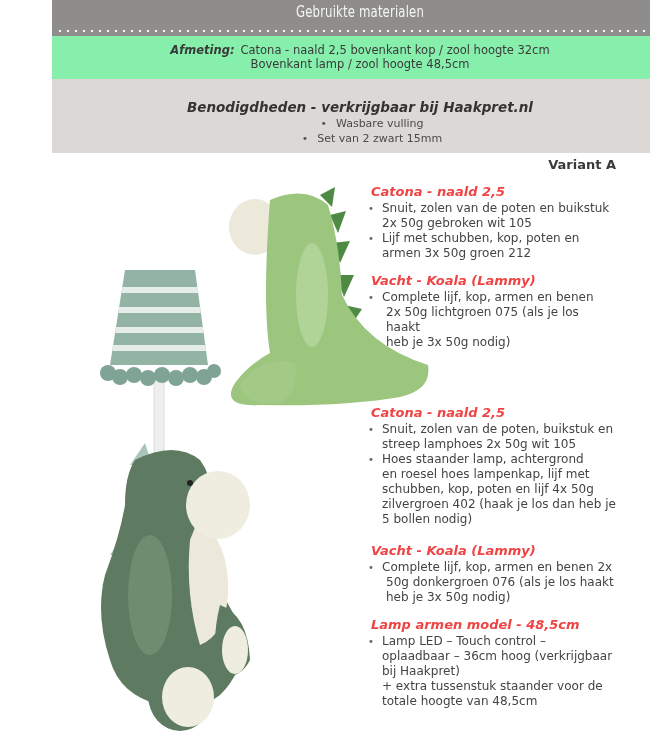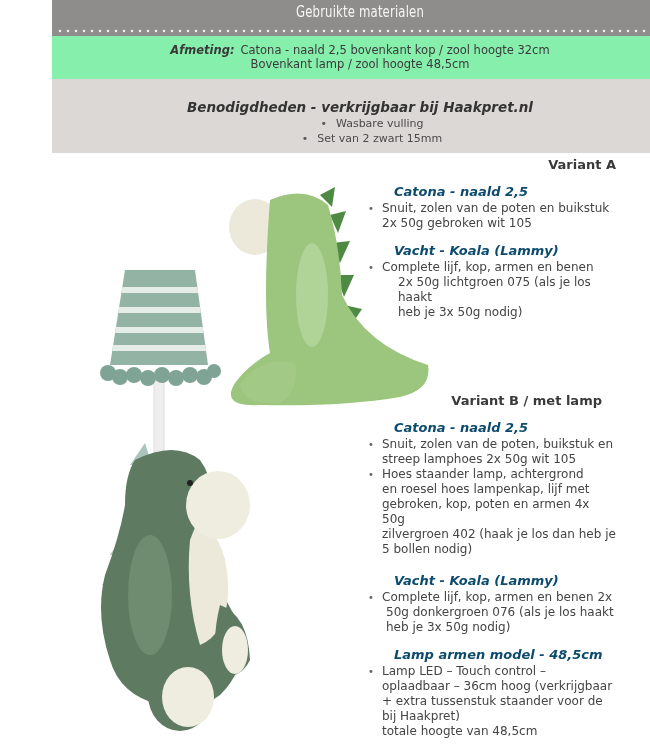--- a/index.html
+++ b/index.html
@@ -25,25 +25,25 @@
     .afm .l1 { padding-top: 7px; }
     .afm .lbl { font-weight: bold; font-style: italic; margin-right: 6px; }
     .ben { top: 79px; height: 74px; background: #dcd8d5; text-align: center; font-size: 11px; color: #4a4a4a; }
     .ben .t { padding-top: 20px; font-weight: bold; font-style: italic; font-size: 13.5px; color: #333; }
     .ben ul { list-style: none; margin: 1px 0 0 0; padding: 0; }
     .ben li { line-height: 15px; padding-left: 24px; }
     .ben li::before { content: "•"; margin-right: 9px; color: #555; }
 
     .col { position: absolute; left: 366px; width: 250px; font-size: 12px; color: #444; line-height: 15px; }
     .variant { font-weight: bold; font-size: 13px; color: #3a3a3a; text-align: right; }
-    .sub { font-weight: bold; font-style: italic; font-size: 13px; color: #0c4a6e; margin-left: 28px; }
+    .sub { font-weight: bold; font-style: italic; font-size: 13px; color: #ef4444; margin-left: 5px; }
     .col ul { list-style: none; margin: 2px 0 0 0; padding: 0; }
     .col li { position: relative; padding-left: 16px; }
     .col li::before { content: "•"; position: absolute; left: 2px; top: 0; color: #666; font-size: 10px; }
-    .col .ind { padding-left: 20px; margin-left: 12px; }
+    .col .ind { padding-left: 20px; }
 
     
     .pic { position: absolute; }
   </style>
 </head>
 <body>
 
 <div class="band hdr">
   <div class="hdr-title">Gebruikte materialen</div>
   <div class="dots"></div>
@@ -137,62 +137,65 @@
 
 <div class="col" style="top:157px;">
   <div class="variant">Variant A</div>
   <div style="height:12px"></div>
   <div class="sub">Catona -  naald 2,5</div>
   <ul>
     <li>
       <div>Snuit, zolen van de poten en buikstuk</div>
       <div>2x 50g gebroken wit 105</div>
     </li>
+    <li>
+      <div>Lijf met schubben, kop, poten en</div>
+      <div>armen 3x 50g groen 212</div>
+    </li>
   </ul>
   <div style="height:12px"></div>
   <div class="sub">Vacht - Koala (Lammy)</div>
   <ul>
     <li>
       <div>Complete lijf, kop, armen en benen</div>
       <div class="ind" style="padding-left:4px">2x 50g lichtgroen 075 (als je los haakt</div>
       <div class="ind" style="padding-left:4px">heb je 3x 50g nodig)</div>
     </li>
   </ul>
 </div>
 
 <div class="col" style="top:393px;">
-  <div class="variant" style="text-align:right; padding-right:14px;">Variant B / met lamp</div>
   <div style="height:12px"></div>
   <div class="sub">Catona -  naald 2,5</div>
   <ul>
     <li>
       <div>Snuit, zolen van de poten, buikstuk en</div>
       <div>streep lamphoes 2x 50g wit 105</div>
     </li>
     <li>
       <div>Hoes staander lamp, achtergrond</div>
       <div>en roesel hoes lampenkap, lijf met</div>
-      <div>gebroken, kop, poten en armen 4x 50g</div>
+      <div>schubben, kop, poten en lijf 4x 50g</div>
       <div>zilvergroen 402 (haak je los dan heb je</div>
       <div>5 bollen nodig)</div>
     </li>
   </ul>
   <div style="height:16px"></div>
   <div class="sub">Vacht - Koala (Lammy)</div>
   <ul>
     <li>
       <div>Complete lijf, kop, armen en benen 2x</div>
       <div style="padding-left:4px">50g donkergroen 076  (als je los haakt</div>
       <div style="padding-left:4px">heb je 3x 50g nodig)</div>
     </li>
   </ul>
   <div style="height:12px"></div>
   <div class="sub">Lamp armen model - 48,5cm</div>
   <ul>
     <li>
       <div>Lamp LED – Touch control –</div>
       <div>oplaadbaar – 36cm hoog (verkrijgbaar</div>
+      <div>bij Haakpret)</div>
       <div>+ extra tussenstuk staander voor de</div>
-      <div>bij Haakpret)</div>
       <div>totale hoogte van 48,5cm</div>
     </li>
   </ul>
 </div>
 
 </body></html>

